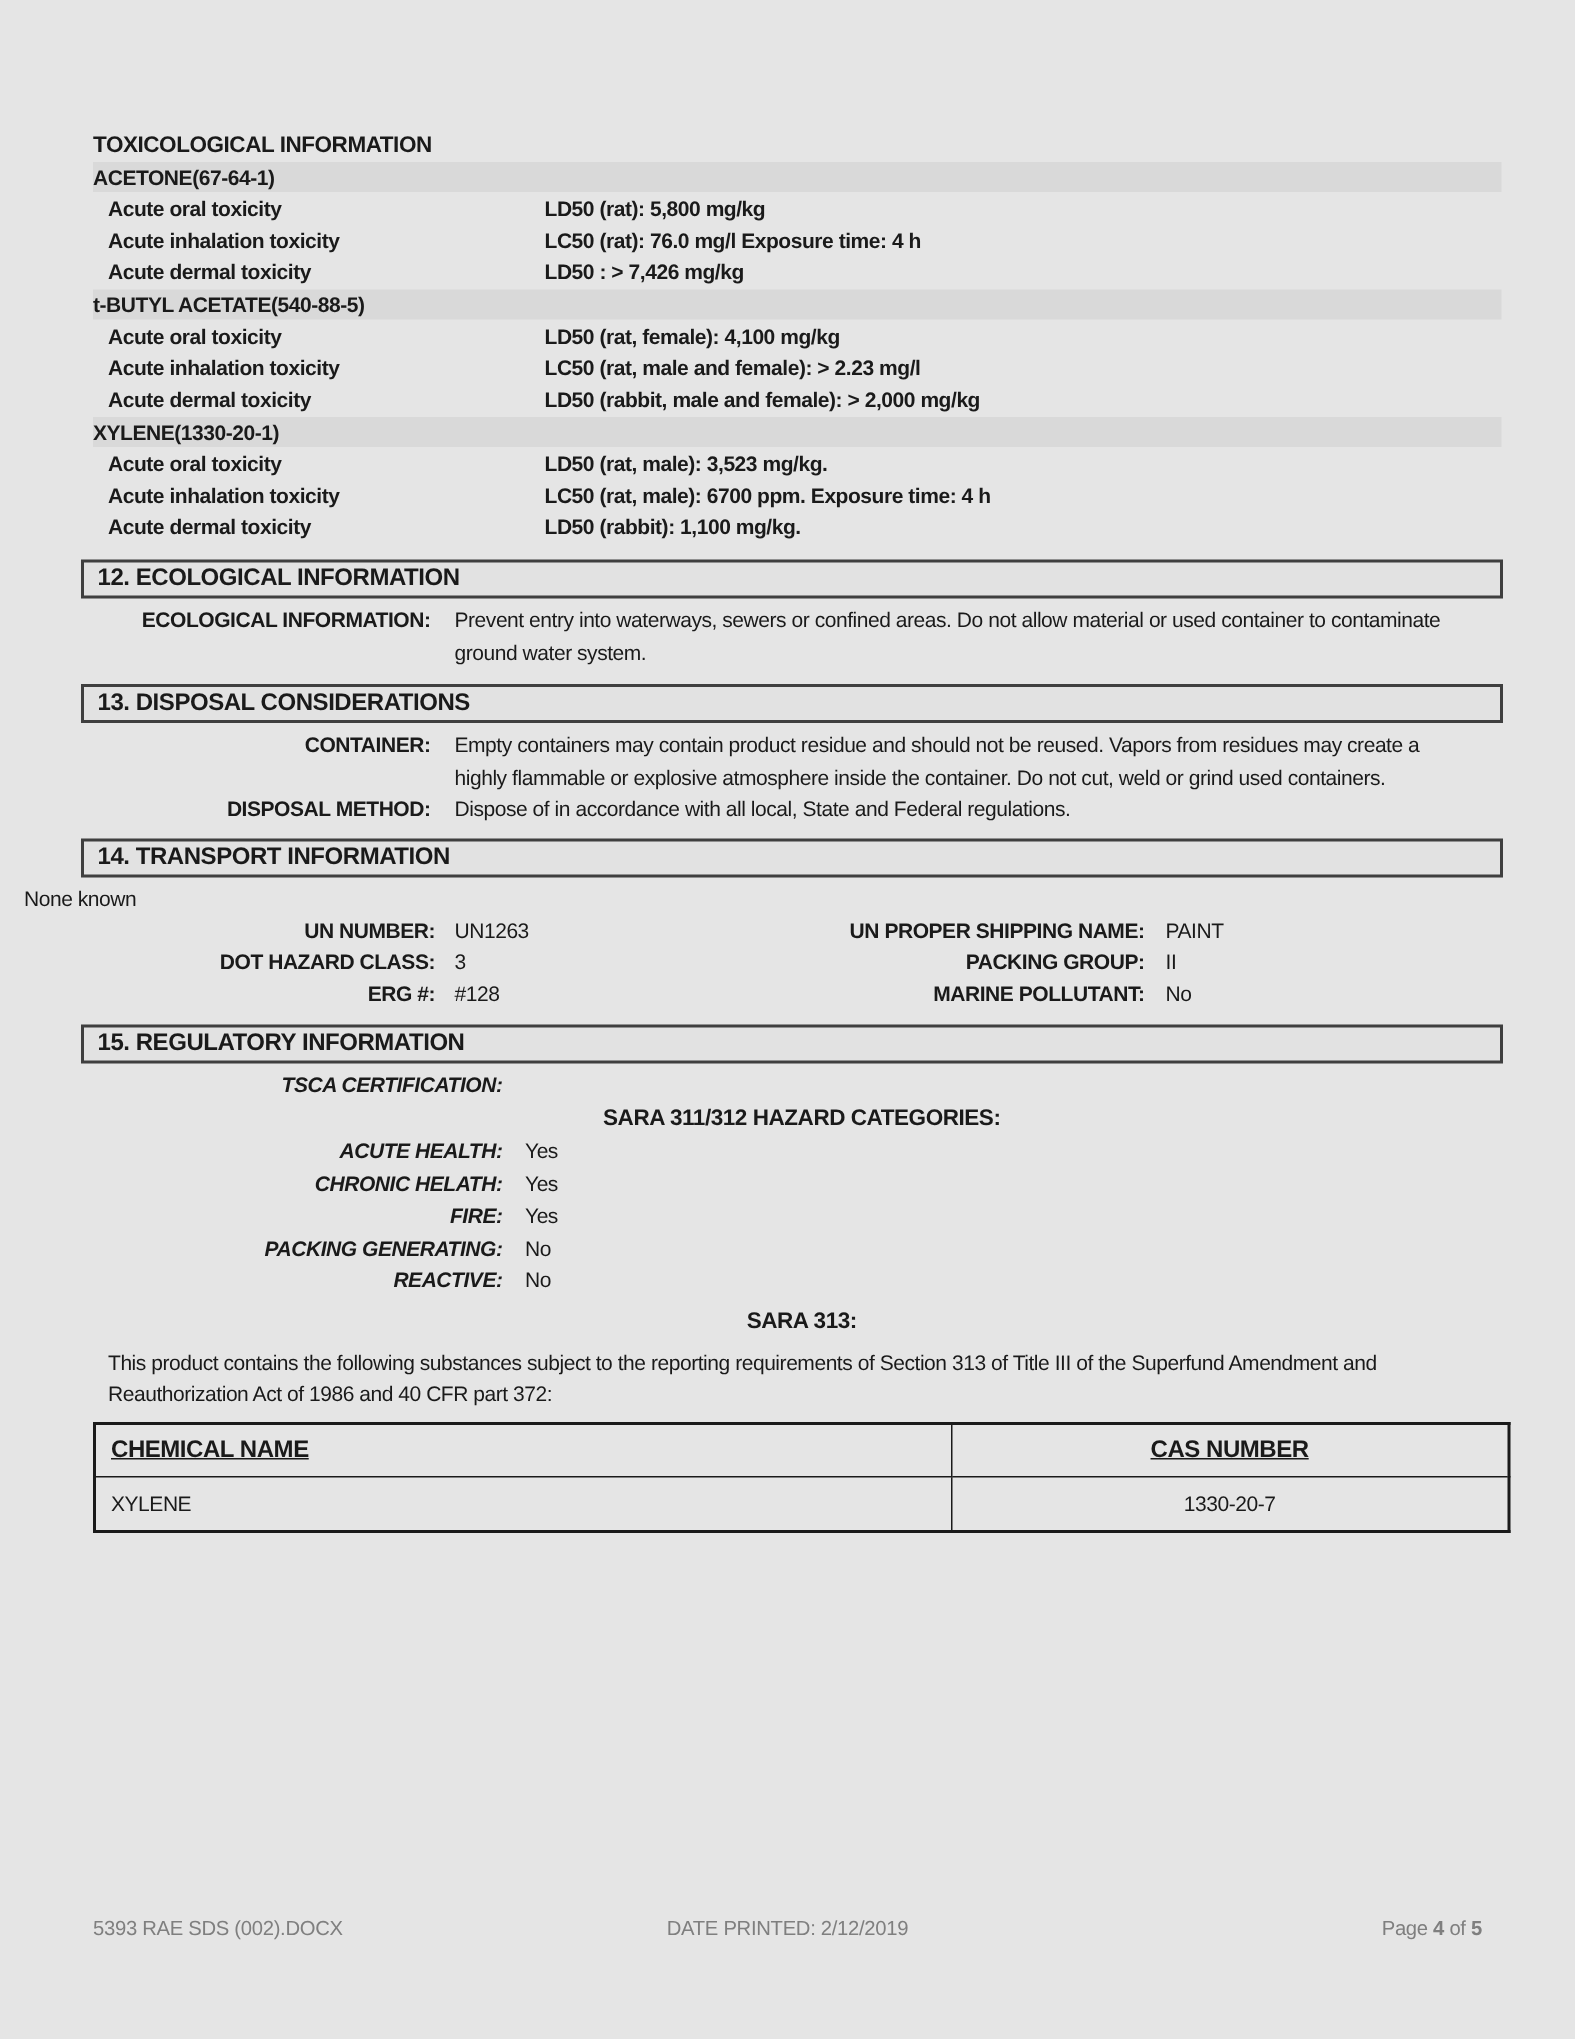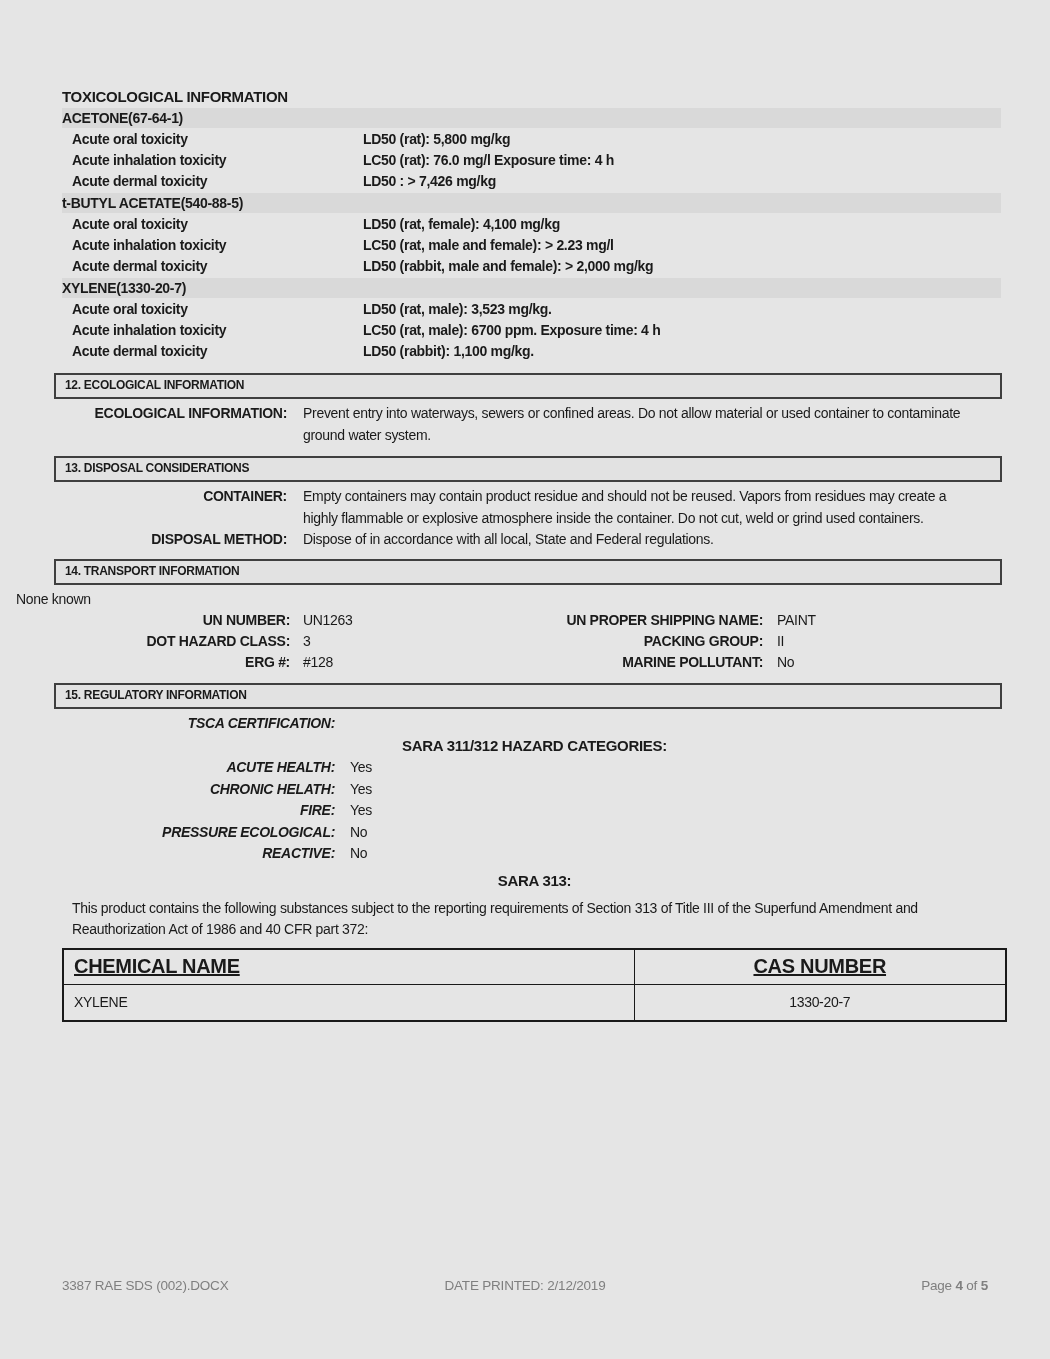--- a/index.html
+++ b/index.html
@@ -18,21 +18,21 @@
     background:#d9d9d9; font-weight:700; 
   }
   .tox-row { display:flex; margin-left:72px; height:21px; line-height:21px; font-weight:700; }
   .tox-label { flex:none; width:291px; }
   #chemicals { margin-bottom:11px; }
 
   
   .sec-header {
     margin-left:54px; width:948px; height:26px; line-height:21px;
     background:#e2e2e2; border:2px solid #3f3f3f;
-    font-weight:700; font-size:12px; padding-left:9px; margin-bottom:4px;
+    font-weight:700; font-size:16px; padding-left:9px; margin-bottom:4px;
   }
 
   
   .kv-row { display:flex; line-height:21.5px; }
   .kv-label { flex:none; text-align:right; font-weight:700;padding-left:41px; }
   .kv-value { }
   .kv-narrow .kv-label { width:287px; }
   .kv-narrow .kv-value { margin-left:16px; width:660px; }
   #sec12-rows { margin-bottom:10px; }
   #sec13-rows { margin-bottom:8px; }
@@ -49,21 +49,21 @@
   #sec14-block { margin-bottom:10px; }
 
   
   .kv-wide .kv-label { width:335px;font-style:italic; }
   .kv-wide .kv-value { margin-left:15px; width:640px; }
   .sara-heading { margin-left:62px; width:945px; text-align:center; font-weight:700; font-size:15px; line-height:23px; }
   #sara313-heading { margin-top:5px; line-height:22px; }
   .sara-paragraph { margin:6px 0 0 72px; width:893px; line-height:21.5px; }
   .sara-table { margin:7px 0 0 62px; width:945px; border-collapse:collapse; border:2px solid #1a1a1a; }
   .sara-table th, .sara-table td { border:1px solid #1a1a1a; height:36px; vertical-align:middle; }
-  .sara-table th { font-weight:700; text-decoration:underline; font-size:20px; }
+  .sara-table th { font-weight:700; text-decoration:underline; font-size:16px; }
   .col-chem { width:571px; text-align:left; padding-left:10px; }
   .col-cas  { text-align:center; }
   .sara-table td.col-chem { font-weight:400; }
 
   
   .footer { position:absolute; top:1278px; left:0; width:1050px; height:20px; color:#7f7f7f; font-size:13.5px; letter-spacing:-0.2px; }
   .footer-center { position:absolute; left:0; width:100%; text-align:center; }
   .footer-left { position:absolute; left:62px; }
   .footer-right { position:absolute; right:62px; }
   .footer-right b { font-weight:700; color:#7f7f7f; }
@@ -111,21 +111,21 @@
     <div class="tox-value">LC50 (rat, male and female): &gt; 2.23 mg/l</div>
   </div>
 
   <div class="tox-row">
     <div class="tox-label">Acute dermal toxicity</div>
     <div class="tox-value">LD50 (rabbit, male and female): &gt; 2,000 mg/kg</div>
   </div>
 </div>
 
   <div class="chem-band">
-    <span>XYLENE(1330-20-7)</span>
+    <span>XYLENE(1330-20-1)</span>
   </div>
   <div>
   <div class="tox-row">
     <div class="tox-label">Acute oral toxicity</div>
     <div class="tox-value">LD50 (rat, male): 3,523 mg/kg.</div>
   </div>
 
   <div class="tox-row">
     <div class="tox-label">Acute inhalation toxicity</div>
     <div class="tox-value">LC50 (rat, male): 6700 ppm. Exposure time: 4 h</div>
@@ -209,21 +209,21 @@
     <div class="kv-label">CHRONIC HELATH:</div>
     <div class="kv-value">Yes</div>
   </div>
 
   <div class="kv-row">
     <div class="kv-label">FIRE:</div>
     <div class="kv-value">Yes</div>
   </div>
 
   <div class="kv-row">
-    <div class="kv-label">PRESSURE ECOLOGICAL:</div>
+    <div class="kv-label">PACKING GENERATING:</div>
     <div class="kv-value">No</div>
   </div>
 
   <div class="kv-row">
     <div class="kv-label">REACTIVE:</div>
     <div class="kv-value">No</div>
   </div>
 </div>
       <div id="sara313-heading" class="sara-heading">SARA 313:</div>
       <div class="sara-paragraph">This product contains the following substances subject to the reporting requirements of Section 313 of Title III of the Superfund Amendment and Reauthorization Act of 1986 and 40 CFR part 372:</div>
@@ -240,16 +240,16 @@
     <td class="col-cas">1330-20-7</td>
   </tr>
 </tbody>
       </table>
     </div>
 
   </div>
 
   <div class="footer">
     <div class="footer-center">DATE PRINTED: 2/12/2019</div>
-    <div class="footer-left">3387 RAE SDS (002).DOCX</div>
+    <div class="footer-left">5393 RAE SDS (002).DOCX</div>
     <div class="footer-right"><span>Page </span><b>4</b><span> of </span><b>5</b></div>
   </div>
 </div>
 
 </body></html>

